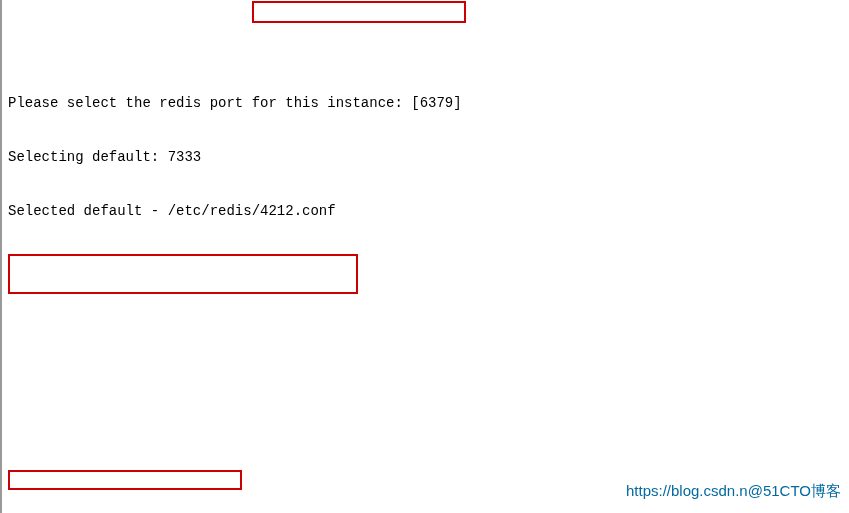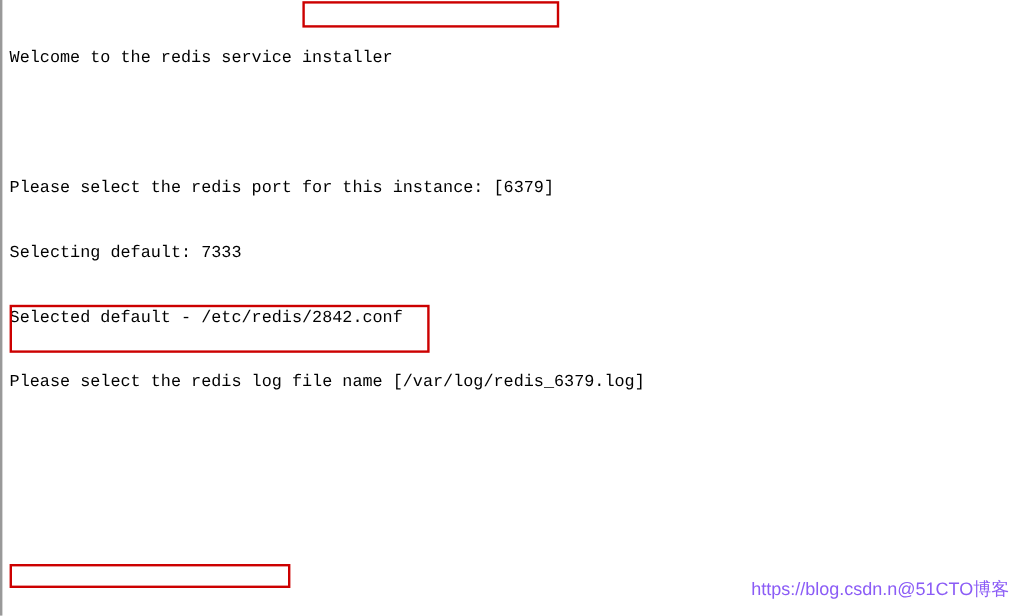--- a/index.html
+++ b/index.html
@@ -45,36 +45,34 @@
       top: 470px;
       left: 6px;
       width: 234px;
       height: 20px;
       pointer-events: none;
     }
     .watermark {
       position: absolute;
       bottom: 12px;
       right: 8px;
-      color: #8b5cf6;
+      color: #0369a1;
       font-size: 15px;
       font-family: Arial, sans-serif;
       pointer-events: none;
     }
   </style>
 </head>
 <body>
 
 <div class="terminal">
-  <span class="line">Welcome to the redis service installer</span>
   <span class="line"></span>
   <span class="line">Please select the redis port for this instance: [6379]</span>
   <span class="line">Selecting default: 7333</span>
-  <span class="line">Selected default - /etc/redis/2842.conf</span>
-  <span class="line">Please select the redis log file name [/var/log/redis_6379.log]</span>
+  <span class="line">Selected default - /etc/redis/4212.conf</span>
   
   
   
   
   
   
   
   
   
   

